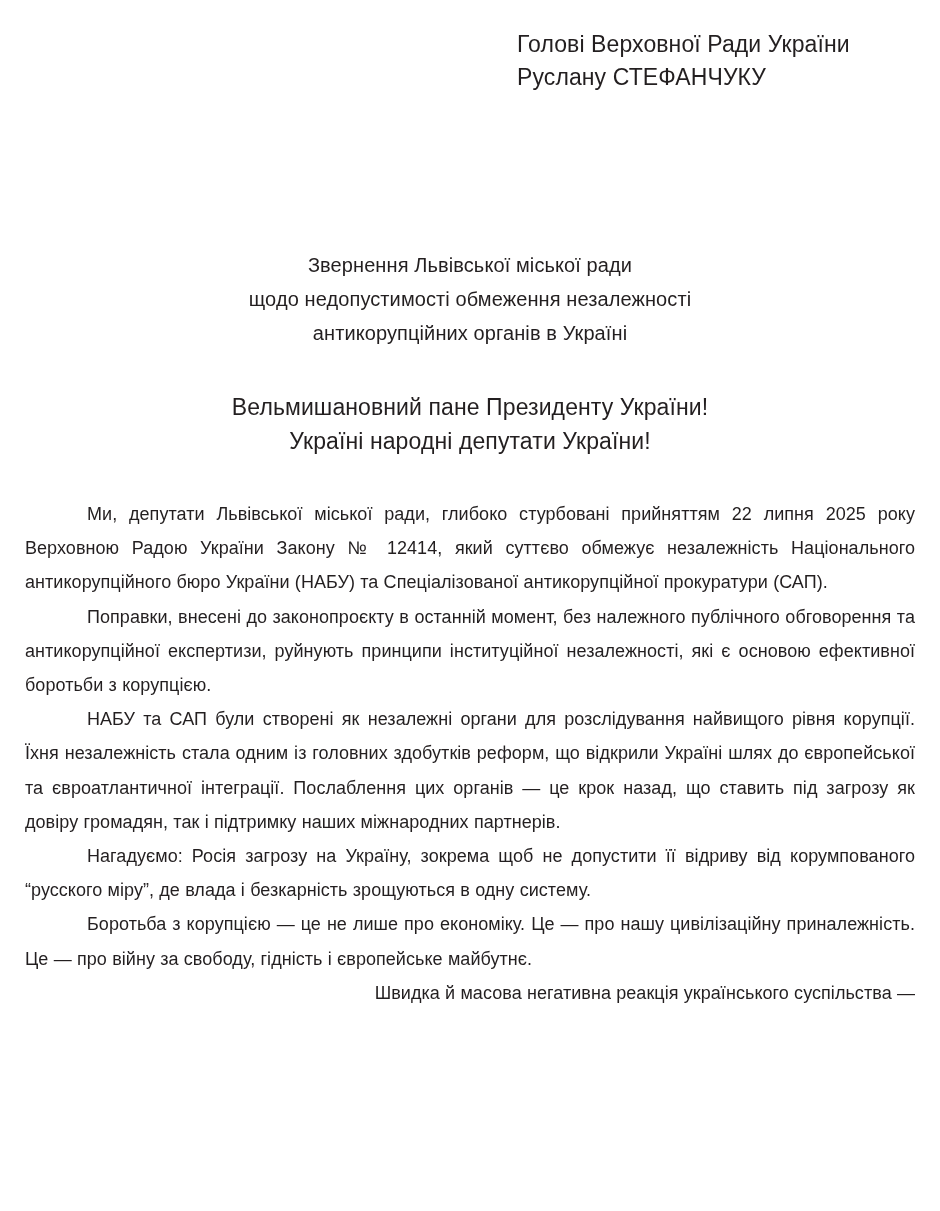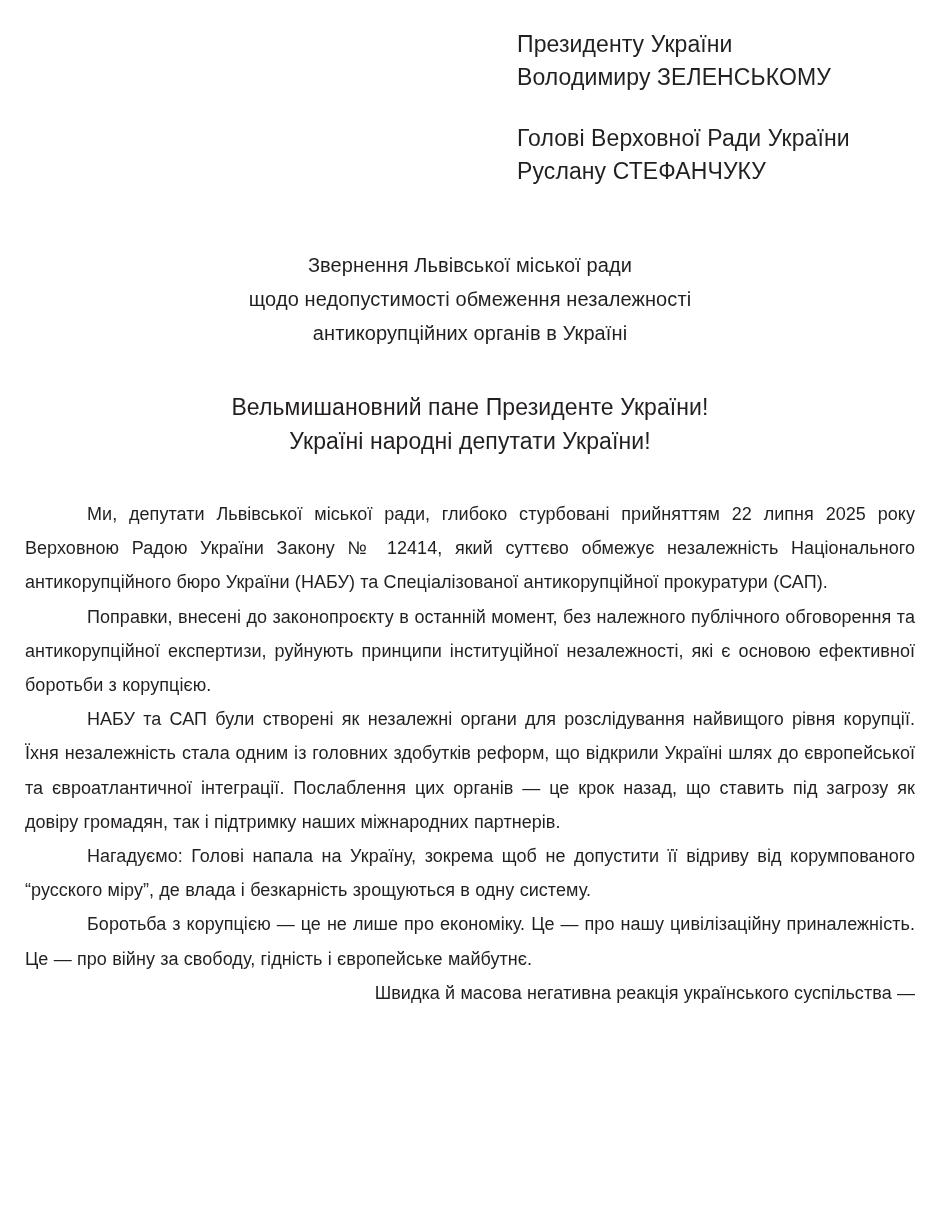--- a/index.html
+++ b/index.html
@@ -96,42 +96,38 @@
     text-align: right;
   }
 </style>
 </head>
 <body>
 
 <div class="page">
 
   <div class="addressee-block">
     <div class="addressee-group">
-      <div class="addressee-line">Президенту України</div>
-      <div class="addressee-line">Володимиру ЗЕЛЕНСЬКОМУ</div>
-    </div>
-    <div class="addressee-group">
       <div class="addressee-line">Голові Верховної Ради України</div>
       <div class="addressee-line">Руслану СТЕФАНЧУКУ</div>
     </div>
   </div>
 
   <div class="doc-title">
     <div class="title-line">Звернення Львівської міської ради</div>
     <div class="title-line">щодо недопустимості обмеження незалежності</div>
     <div class="title-line">антикорупційних органів в Україні</div>
   </div>
 
   <div class="salutation">
-    <div class="salutation-line">Вельмишановний пане Президенте України!</div>
+    <div class="salutation-line">Вельмишановний пане Президенту України!</div>
     <div class="salutation-line">Україні народні депутати України!</div>
   </div>
 
   <div class="body-text">
     <p>Ми, депутати Львівської міської ради, глибоко стурбовані прийняттям 22 липня 2025 року Верховною Радою України Закону № 12414, який суттєво обмежує незалежність Національного антикорупційного бюро України (НАБУ) та Спеціалізованої антикорупційної прокуратури (САП).</p>
     <p>Поправки, внесені до законопроєкту в останній момент, без належного публічного обговорення та антикорупційної експертизи, руйнують принципи інституційної незалежності, які є основою ефективної боротьби з корупцією.</p>
     <p>НАБУ та САП були створені як незалежні органи для розслідування найвищого рівня корупції. Їхня незалежність стала одним із головних здобутків реформ, що відкрили Україні шлях до європейської та євроатлантичної інтеграції. Послаблення цих органів — це крок назад, що ставить під загрозу як довіру громадян, так і підтримку наших міжнародних партнерів.</p>
-    <p>Нагадуємо: Голові напала на Україну, зокрема щоб не допустити її відриву від корумпованого “русского міру”, де влада і безкарність зрощуються в одну систему.</p>
+    <p>Нагадуємо: Росія загрозу на Україну, зокрема щоб не допустити її відриву від корумпованого “русского міру”, де влада і безкарність зрощуються в одну систему.</p>
     <p>Боротьба з корупцією — це не лише про економіку. Це — про нашу цивілізаційну приналежність. Це — про війну за свободу, гідність і європейське майбутнє.</p>
     <p class="clipped">Швидка й масова негативна реакція українського суспільства —</p>
   </div>
 
 </div>
 
 </body></html>

